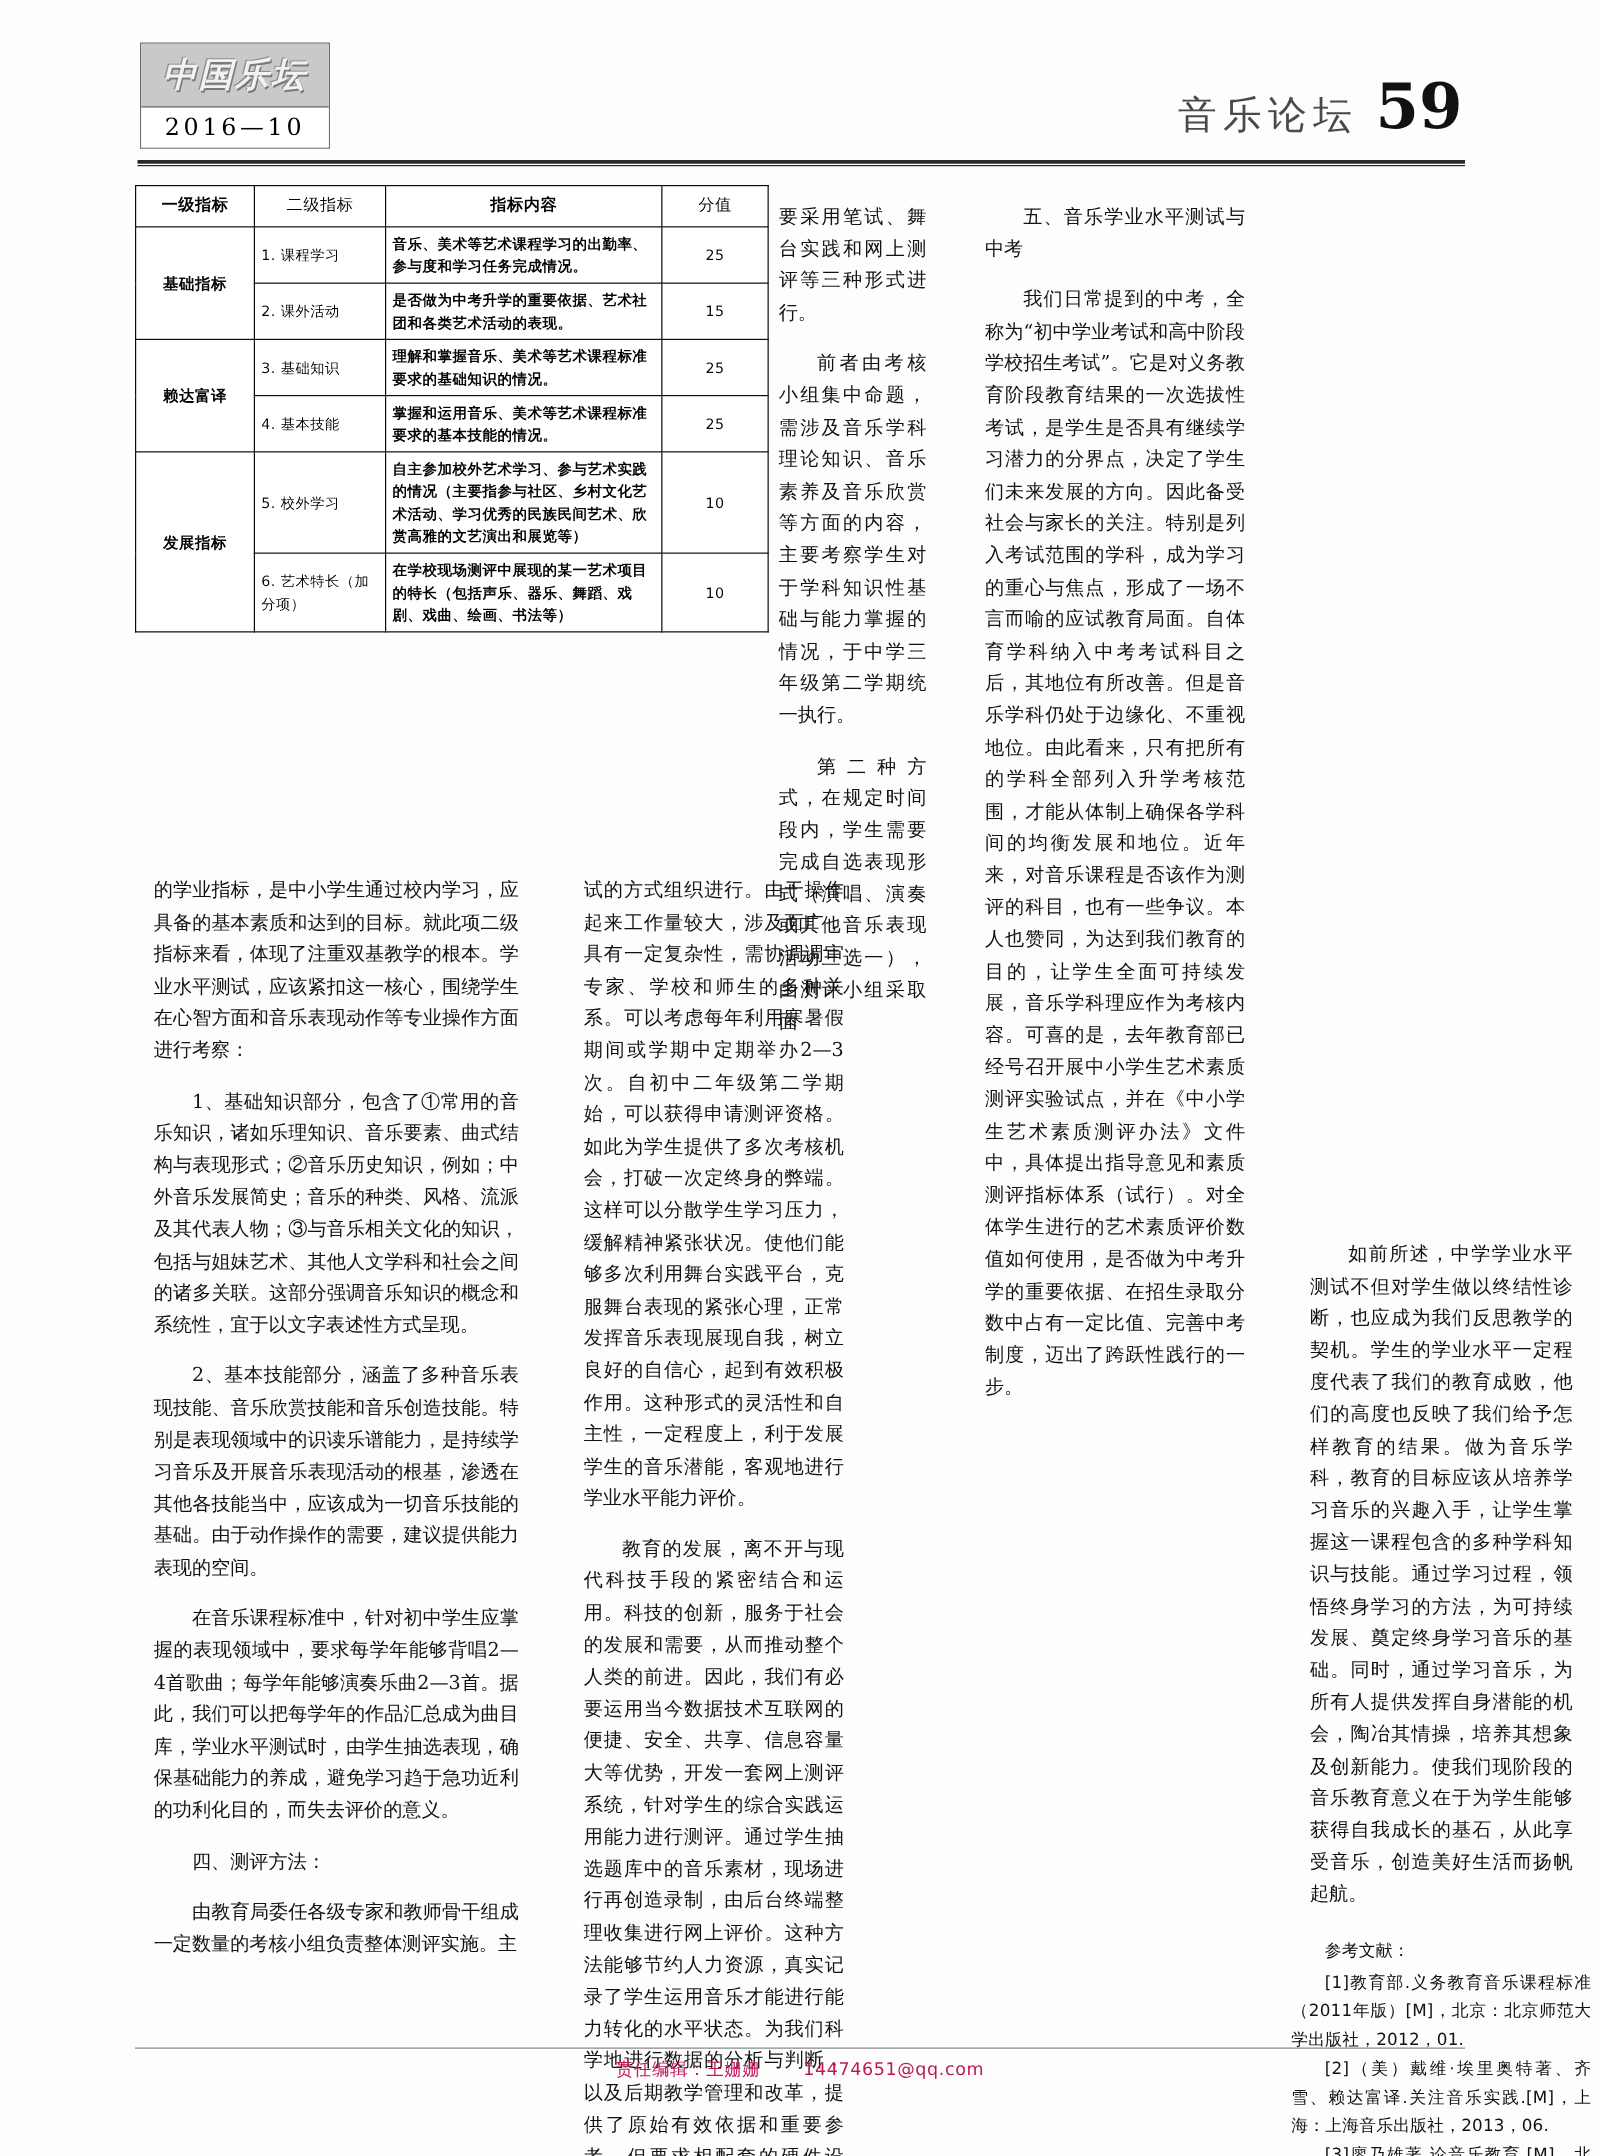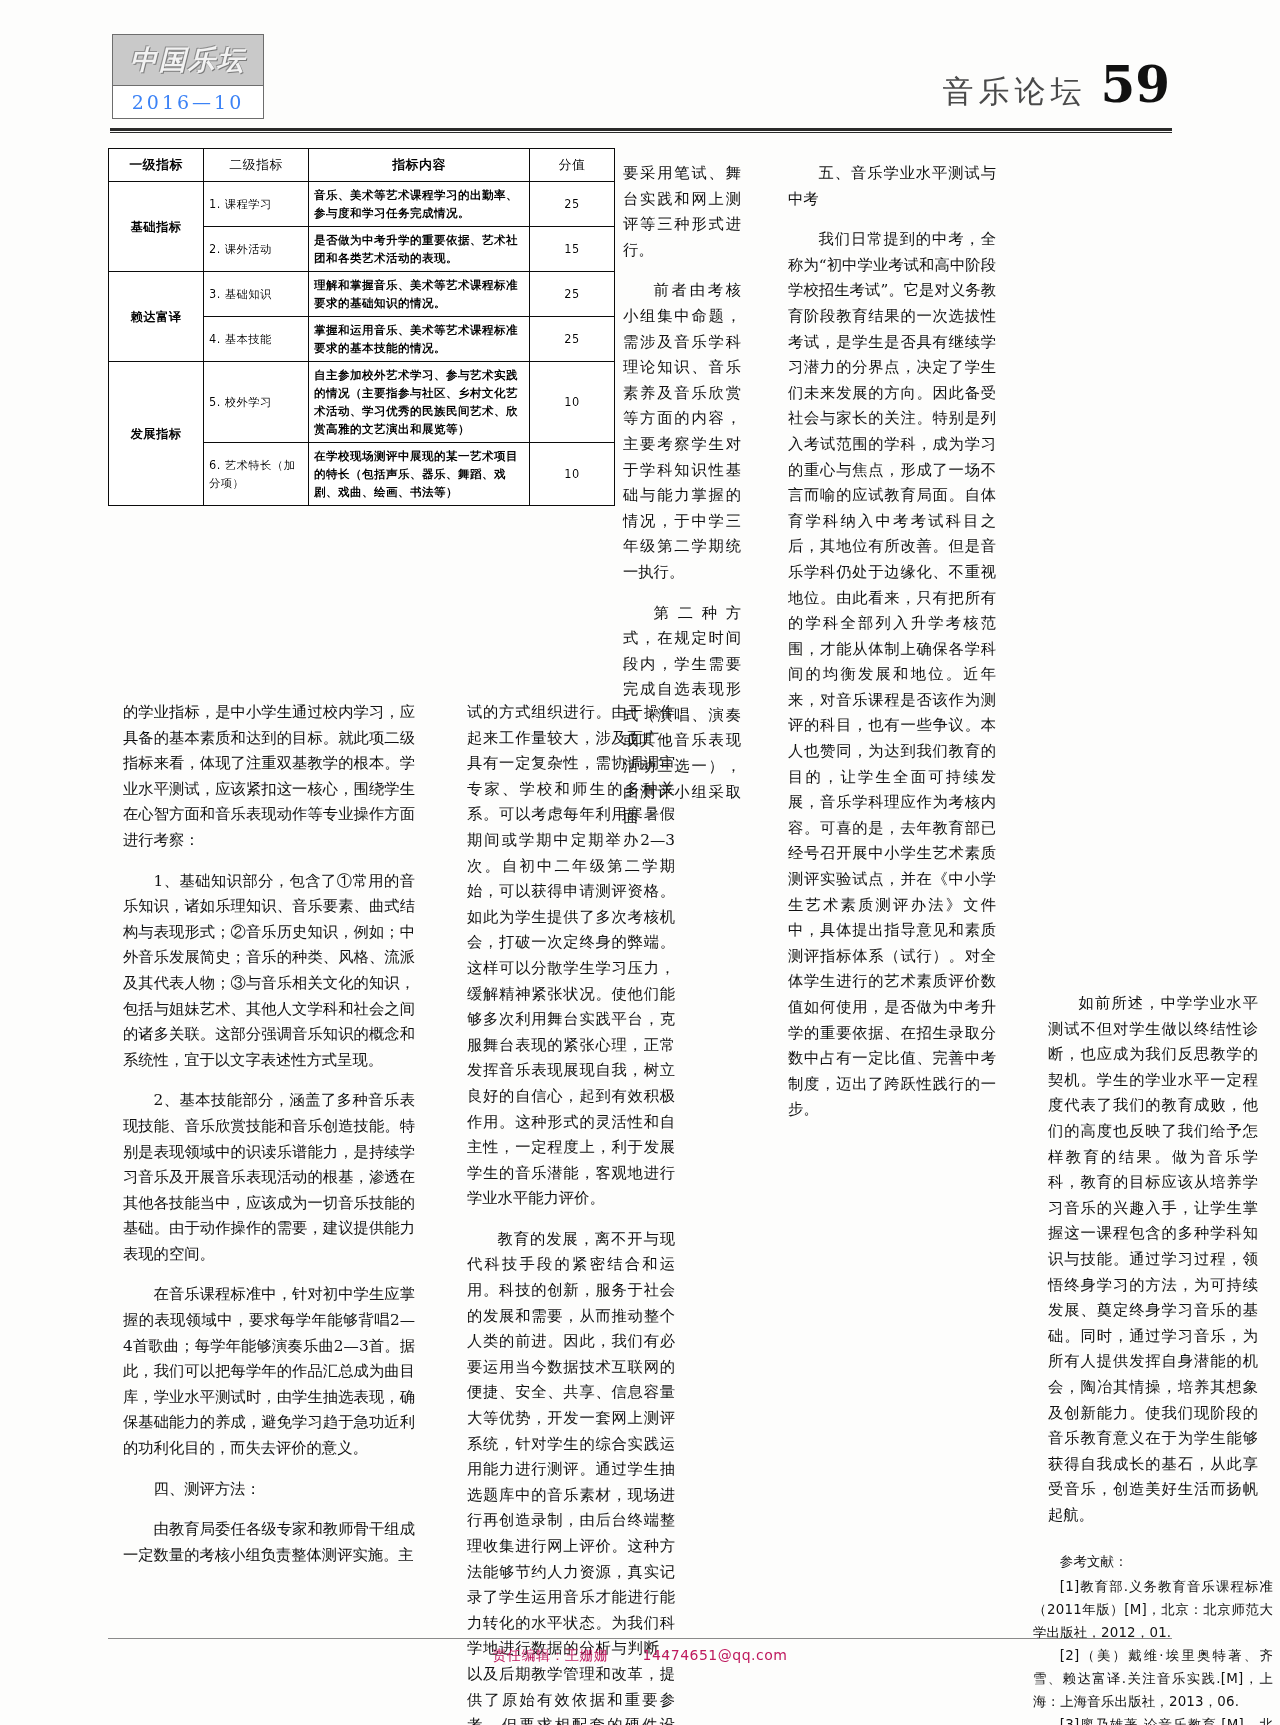--- a/index.html
+++ b/index.html
@@ -58,21 +58,21 @@
     white-space: nowrap;
   }
   .logo-bot {
     background: #ffffff;
     height: 32px;
     line-height: 32px;
     text-align: center;
     font-family: "DejaVu Serif", "Liberation Serif", serif;
     font-size: 19px;
     letter-spacing: 3px;
-    color: #3b82f6;
+    color: #000000;
   }
 
   .head-right {
     position: absolute;
     right: 110px;
     top: 62px;
     display: flex;
     align-items: baseline;
     gap: 14px;
   }

